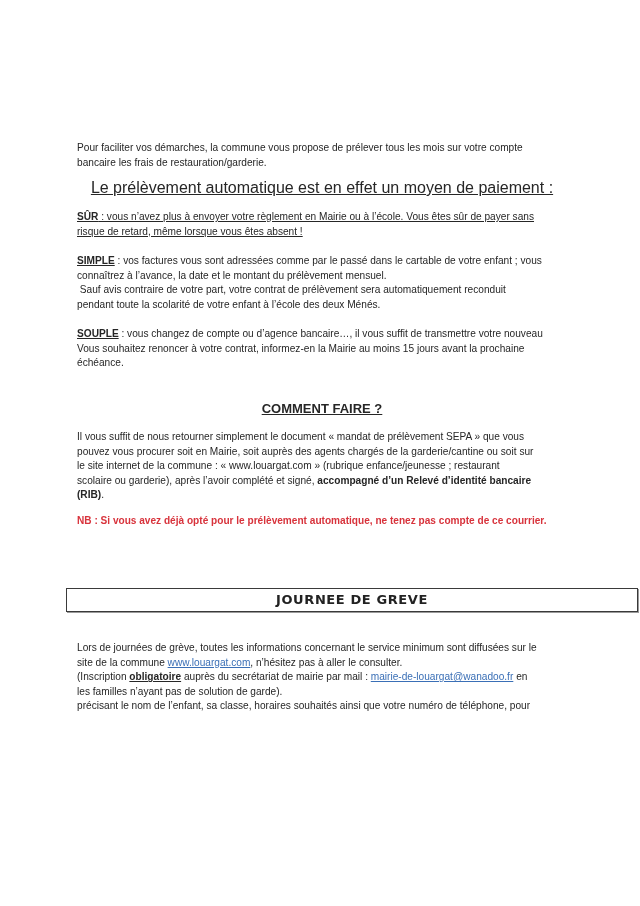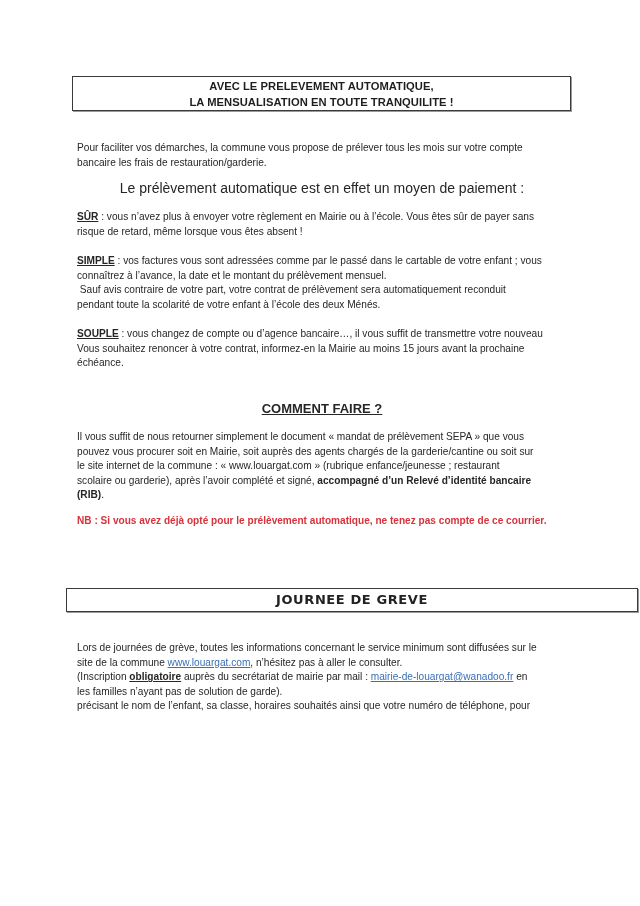--- a/index.html
+++ b/index.html
@@ -25,45 +25,41 @@
       line-height: 22px; letter-spacing: 0.6px; color: #222;
     }
     .para {
       position: absolute; left: 77px; width: 490px;
       font-size: 10.15px; line-height: 14.6px; color: #262626;
     }
     .para p { margin: 0; }
     .center { text-align: center; }
     .u { text-decoration: underline; }
     .b { font-weight: bold; }
-    .subhead { font-size: 14px; color: #262626; }
+    .subhead { font-size: 16px; text-decoration: underline; color: #262626; }
     .heading2 { font-weight: bold; text-decoration: underline; font-size: 13px; }
     .nb { color: #d8333c; font-weight: bold; font-size: 10.1px; }
     .link { color: #3a6fb6; text-decoration: underline; }
   </style>
 </head>
 <body>
 
 <div class="page">
 
-  <div class="title-box box1">
-    <div class="line">AVEC LE PRELEVEMENT AUTOMATIQUE,</div>
-    <div class="line">LA MENSUALISATION EN TOUTE TRANQUILITE !</div>
-  </div>
 
   <div class="para" style="top:141px;">
     <p>Pour faciliter vos démarches, la commune vous propose de prélever tous les mois sur votre compte</p>
     <p>bancaire les frais de restauration/garderie.</p>
   </div>
 
   <div class="para center" style="top:181px;">
     <span class="subhead">Le prélèvement automatique est en effet un moyen de paiement :</span>
   </div>
 
-  <div class="para" style="top:210px;">
+  <div class="para" style="top:210px;text-decoration:underline;">
     <p><span class="b u">SÛR</span><span> : vous n’avez plus à envoyer votre règlement en Mairie ou à l’école. Vous êtes sûr de payer sans</span></p>
     <p>risque de retard, même lorsque vous êtes absent !</p>
   </div>
 
   <div class="para" style="top:254px;">
     <p><span class="b u">SIMPLE</span><span> : vos factures vous sont adressées comme par le passé dans le cartable de votre enfant ; vous</span></p>
     <p>connaîtrez à l’avance, la date et le montant du prélèvement mensuel.</p>
     <p style="white-space:pre;"> Sauf avis contraire de votre part, votre contrat de prélèvement sera automatiquement reconduit</p>
     <p>pendant toute la scolarité de votre enfant à l’école des deux Ménés.</p>
   </div>

